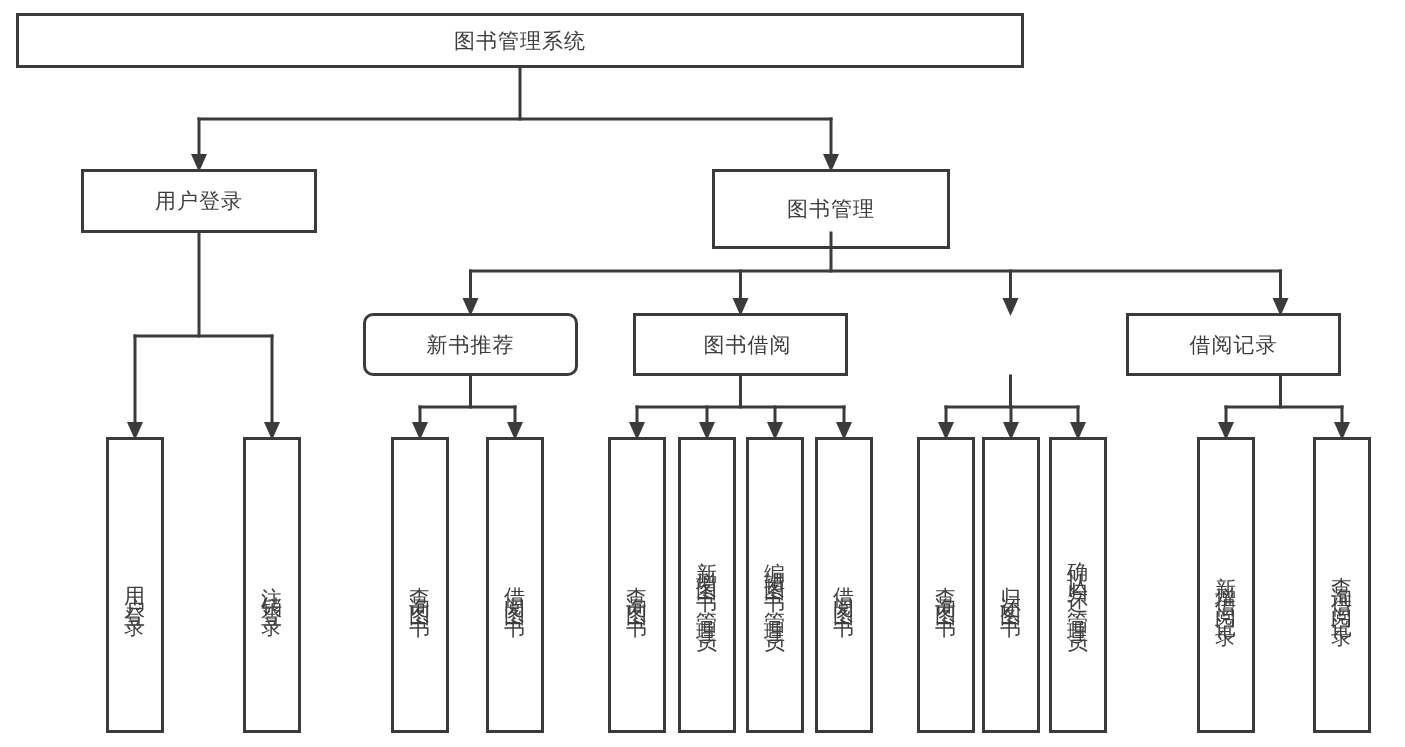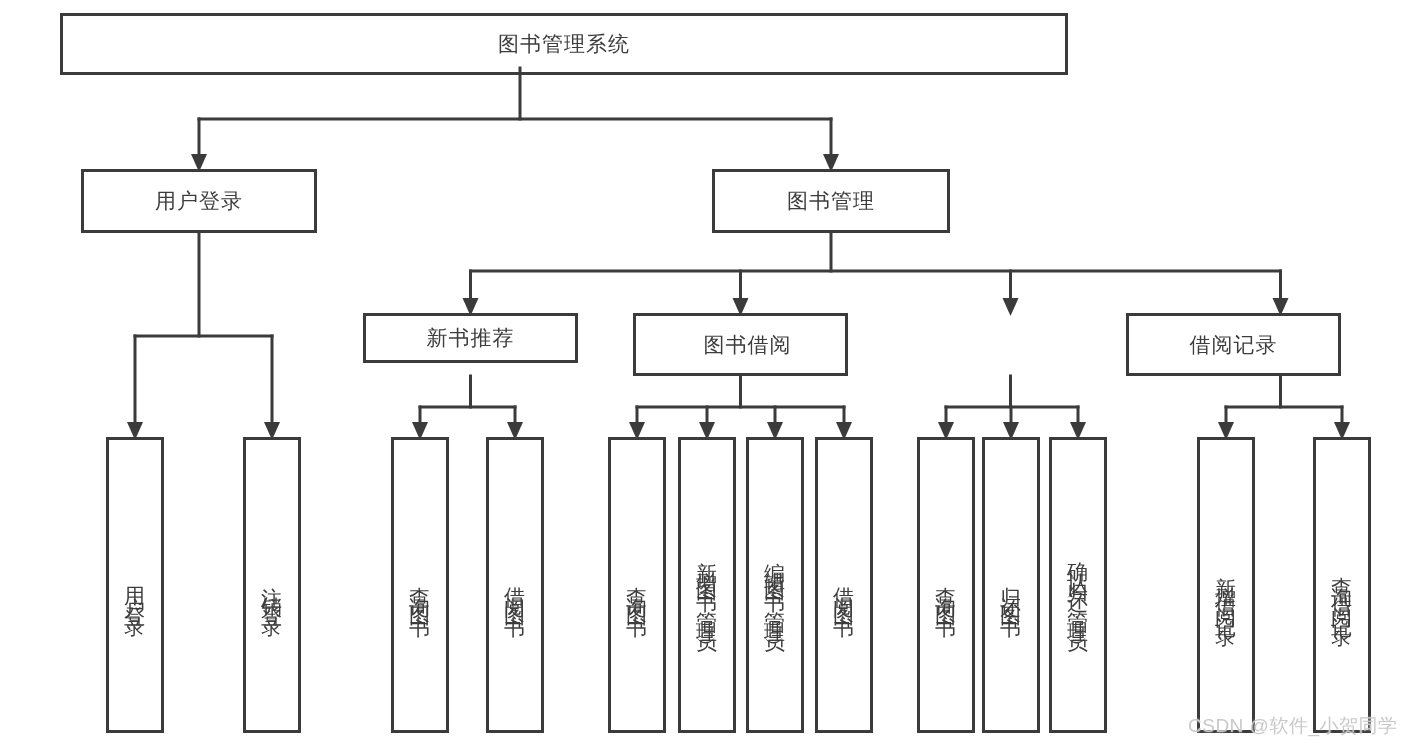--- a/index.html
+++ b/index.html
@@ -101,31 +101,30 @@
       <polygon points="1003,422 1019,422 1011,440" fill="#3b3b3b"></polygon>
       <line x1="1078" y1="407" x2="1078" y2="424" stroke="#3b3b3b" stroke-width="3" stroke-linecap="square"></line>
       <polygon points="1070,422 1086,422 1078,440" fill="#3b3b3b"></polygon>
       <line x1="1280.5" y1="376" x2="1280.5" y2="407" stroke="#3b3b3b" stroke-width="3" stroke-linecap="square"></line>
       <line x1="1226" y1="407" x2="1342" y2="407" stroke="#3b3b3b" stroke-width="3" stroke-linecap="square"></line>
       <line x1="1226" y1="407" x2="1226" y2="424" stroke="#3b3b3b" stroke-width="3" stroke-linecap="square"></line>
       <polygon points="1218,422 1234,422 1226,440" fill="#3b3b3b"></polygon>
       <line x1="1342" y1="407" x2="1342" y2="424" stroke="#3b3b3b" stroke-width="3" stroke-linecap="square"></line>
       <polygon points="1334,422 1350,422 1342,440" fill="#3b3b3b"></polygon>
     </svg>
-  <div id="watermark">CSDN @软件_小贺同学</div>
-<div class="node horizontal" style="left: 16px; top: 13px; width: 1008px; height: 62px; margin-left: 44px;">
+<div class="node horizontal" style="left: 16px; top: 13px; width: 1008px; height: 55px;">
       <span class="node-label">图书管理系统</span>
     </div>
     <div class="node horizontal" style="left: 81px; top: 169px; width: 236px; height: 64px;">
       <span class="node-label">用户登录</span>
     </div>
-    <div class="node horizontal" style="left: 712px; top: 169px; width: 238px; height: 64px;">
+    <div class="node horizontal" style="left: 712px; top: 169px; width: 238px; height: 80px;">
       <span class="node-label">图书管理</span>
     </div>
-    <div class="node horizontal" style="left: 363px; top: 313px; width: 215px; height: 50px;">
+    <div class="node horizontal" style="left: 363px; top: 313px; width: 215px; height: 63px; border-radius: 10px;">
       <span class="node-label">新书推荐</span>
     </div>
     <div class="node horizontal" style="left: 633px; top: 313px; width: 215px; height: 63px; padding-left: 14px;">
       <span class="node-label">图书借阅</span>
     </div>
     <div class="node horizontal" style="left: 1126px; top: 313px; width: 215px; height: 63px;">
       <span class="node-label">借阅记录</span>
     </div>
     <div class="node vertical" style="left: 106px; top: 437px; width: 58px; height: 296px;">
       <span class="node-label">用户登录</span>

